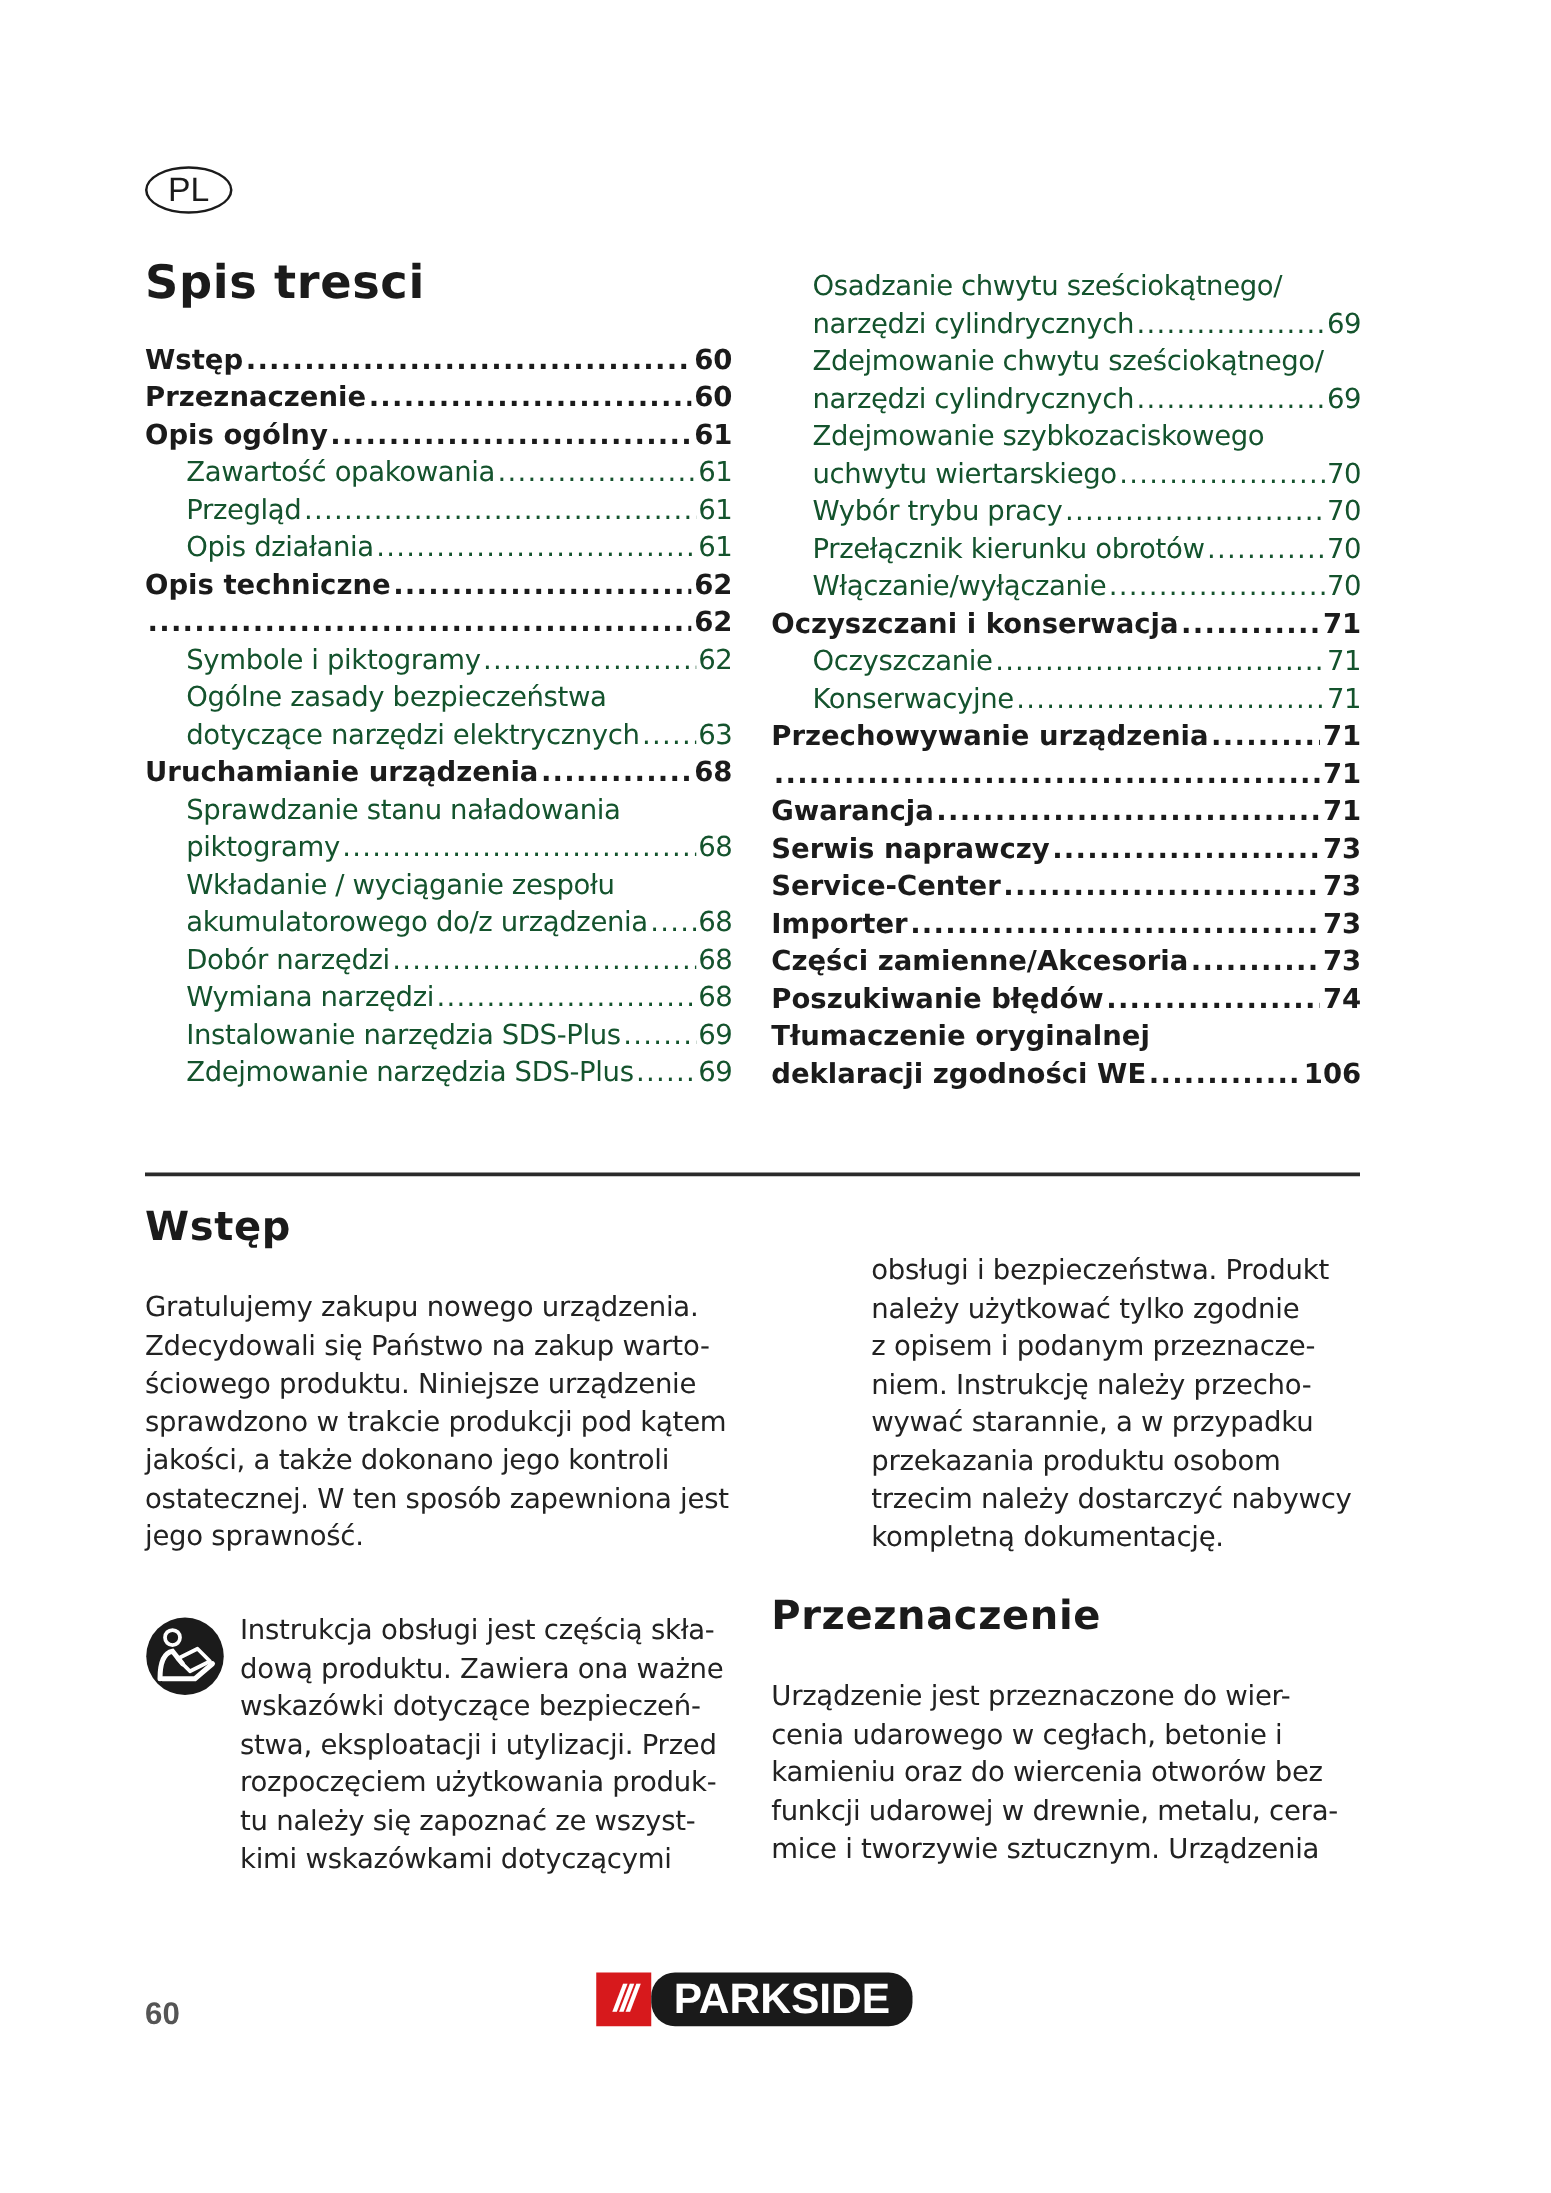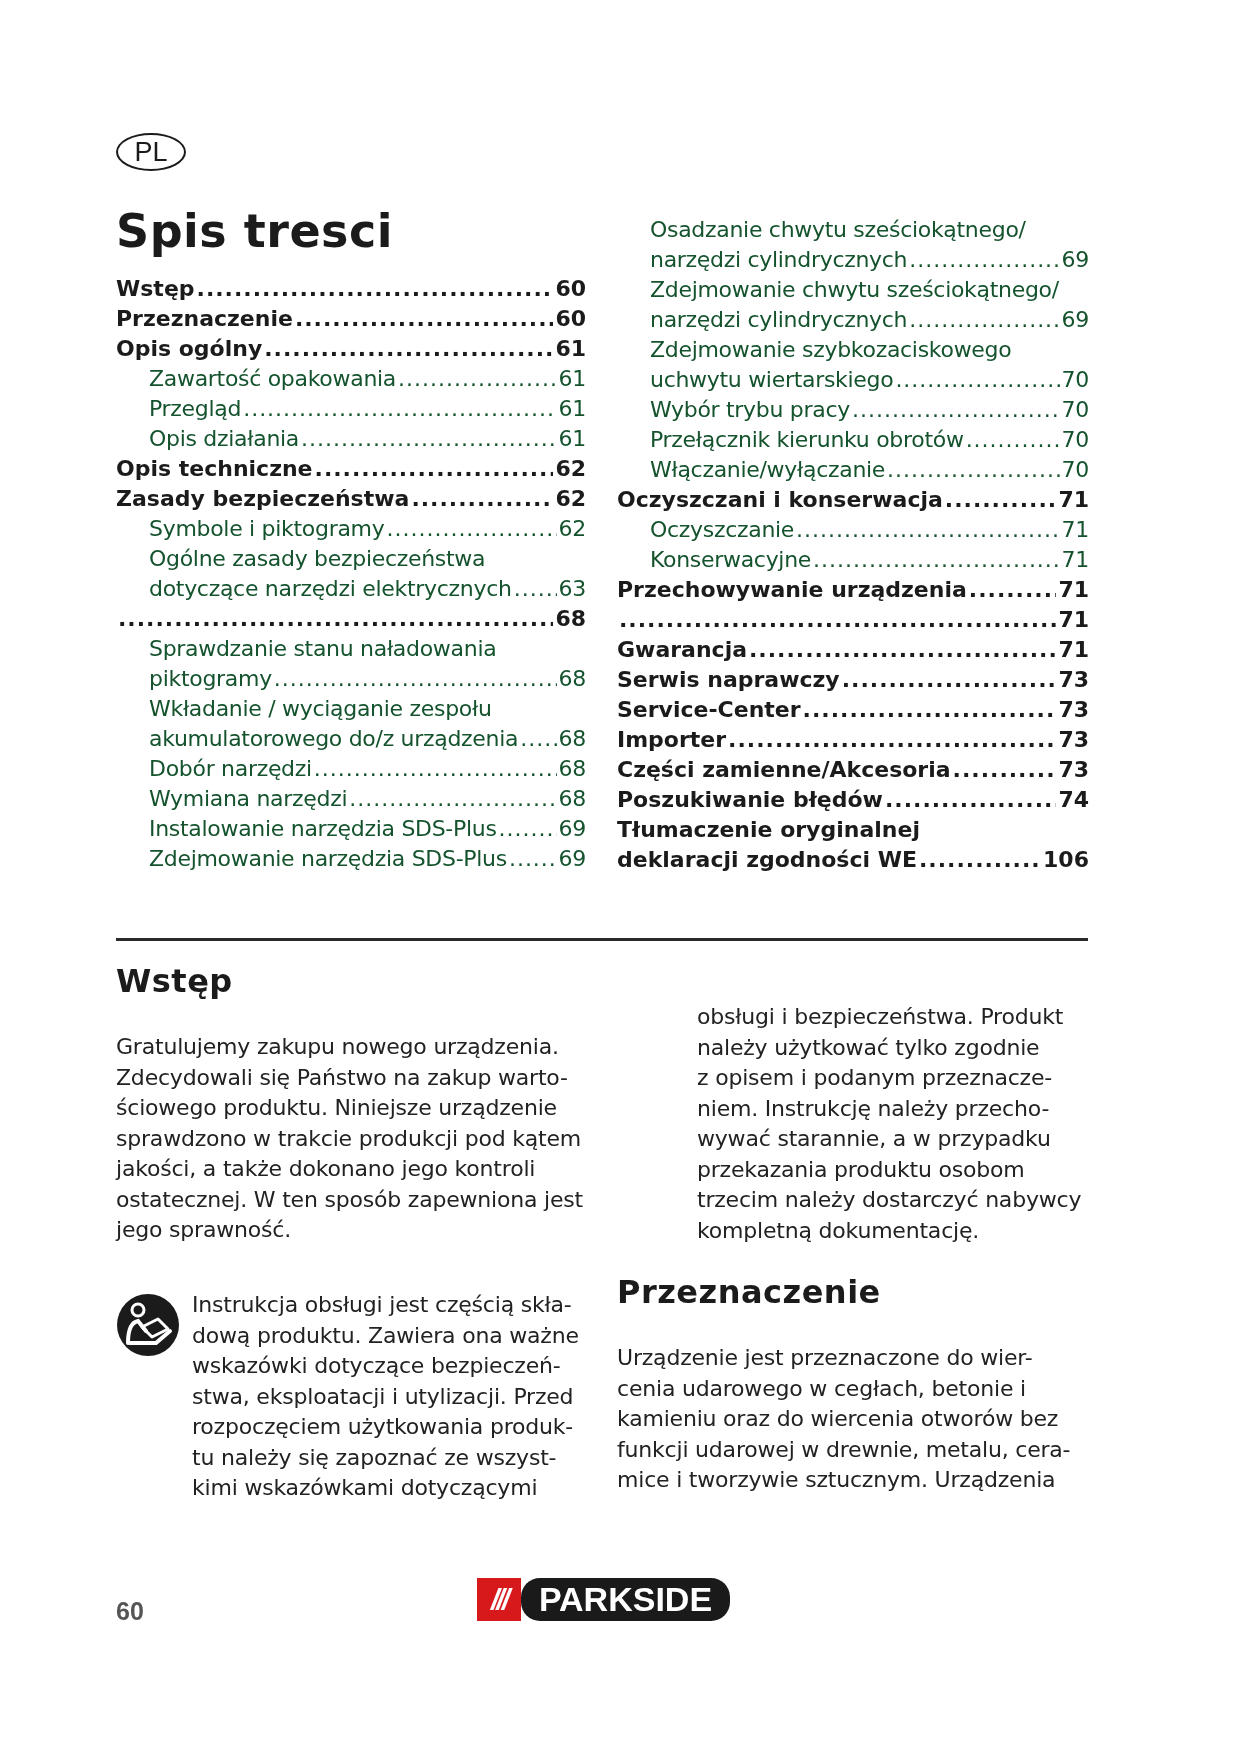--- a/index.html
+++ b/index.html
@@ -1,18 +1,18 @@
 <!DOCTYPE html>
 <html><head>
 <meta charset="utf-8">
 <style>
   html, body { margin: 0; padding: 0; background: #ffffff; }
   body { width: 1241px; height: 1754px; position: relative; overflow: hidden; color: #1b1b1b; font-family: "DejaVu Sans", sans-serif; }
   .lang-badge { position: absolute; left: 116px; top: 133px; width: 70px; height: 38px; border: 2.5px solid #1b1b1b; border-radius: 50%; box-sizing: border-box; display: flex; align-items: center; justify-content: center; font-family: "Liberation Sans", sans-serif; font-size: 27px; letter-spacing: 0px; }
-  .toc-title { position: absolute; left: 116px; top: 204px; font-family: "DejaVu Sans", sans-serif; font-weight: bold; font-size: 46px; letter-spacing: 0.5px; margin: 0; }
+  .toc-title { position: absolute; left: 116px; top: 204px; font-family: "DejaVu Sans", sans-serif; font-weight: bold; font-size: 37px; letter-spacing: 0.5px; margin: 0; }
   .toc-col { position: absolute; }
   .toc-col.left { left: 116px; top: 274px; width: 470px; }
   .toc-col.right { left: 617px; top: 215px; width: 472px; }
   .toc-entry { display: flex; align-items: flex-end; line-height: 30px; height: 30px; font-size: 23px; white-space: nowrap; }
   .toc-entry.bold { font-family: "DejaVu Sans", sans-serif; font-weight: bold; font-size: 22px; }
   .toc-entry.sub { padding-left: 33px; font-family: "DejaVu Sans", sans-serif; font-weight: normal; font-size: 22px; color: #14532d; letter-spacing: -0.3px; }
   .toc-text { flex: 0 0 auto; }
   .toc-dots { flex: 1 1 auto; overflow: hidden; white-space: nowrap; margin: 0 2px; }
   .toc-dots::after { content: "...................................................................................................................................................................................................."; letter-spacing: 1px; }
   .toc-page { flex: 0 0 auto; }
@@ -64,36 +64,36 @@
       <span class="toc-text">Opis działania</span>
       <span class="toc-dots"></span>
       <span class="toc-page">61</span>
     </div>
     <div class="toc-entry bold">
       <span class="toc-text">Opis techniczne</span>
       <span class="toc-dots"></span>
       <span class="toc-page">62</span>
     </div>
     <div class="toc-entry bold">
-      <span class="toc-text">Zasady bezpieczeństwa</span>
       <span class="toc-dots"></span>
       <span class="toc-page">62</span>
     </div>
     <div class="toc-entry sub">
       <span class="toc-text">Symbole i piktogramy</span>
       <span class="toc-dots"></span>
       <span class="toc-page">62</span>
     </div>
     <div class="wrap-line">Ogólne zasady bezpieczeństwa</div>
     <div class="toc-entry sub">
       <span class="toc-text">dotyczące narzędzi elektrycznych</span>
       <span class="toc-dots"></span>
       <span class="toc-page">63</span>
     </div>
     <div class="toc-entry bold">
+      <span class="toc-text">Uruchamianie urządzenia</span>
       <span class="toc-dots"></span>
       <span class="toc-page">68</span>
     </div>
     <div class="wrap-line">Sprawdzanie stanu naładowania</div>
     <div class="toc-entry sub">
       <span class="toc-text">piktogramy</span>
       <span class="toc-dots"></span>
       <span class="toc-page">68</span>
     </div>
     <div class="wrap-line">Wkładanie / wyciąganie zespołu</div>

